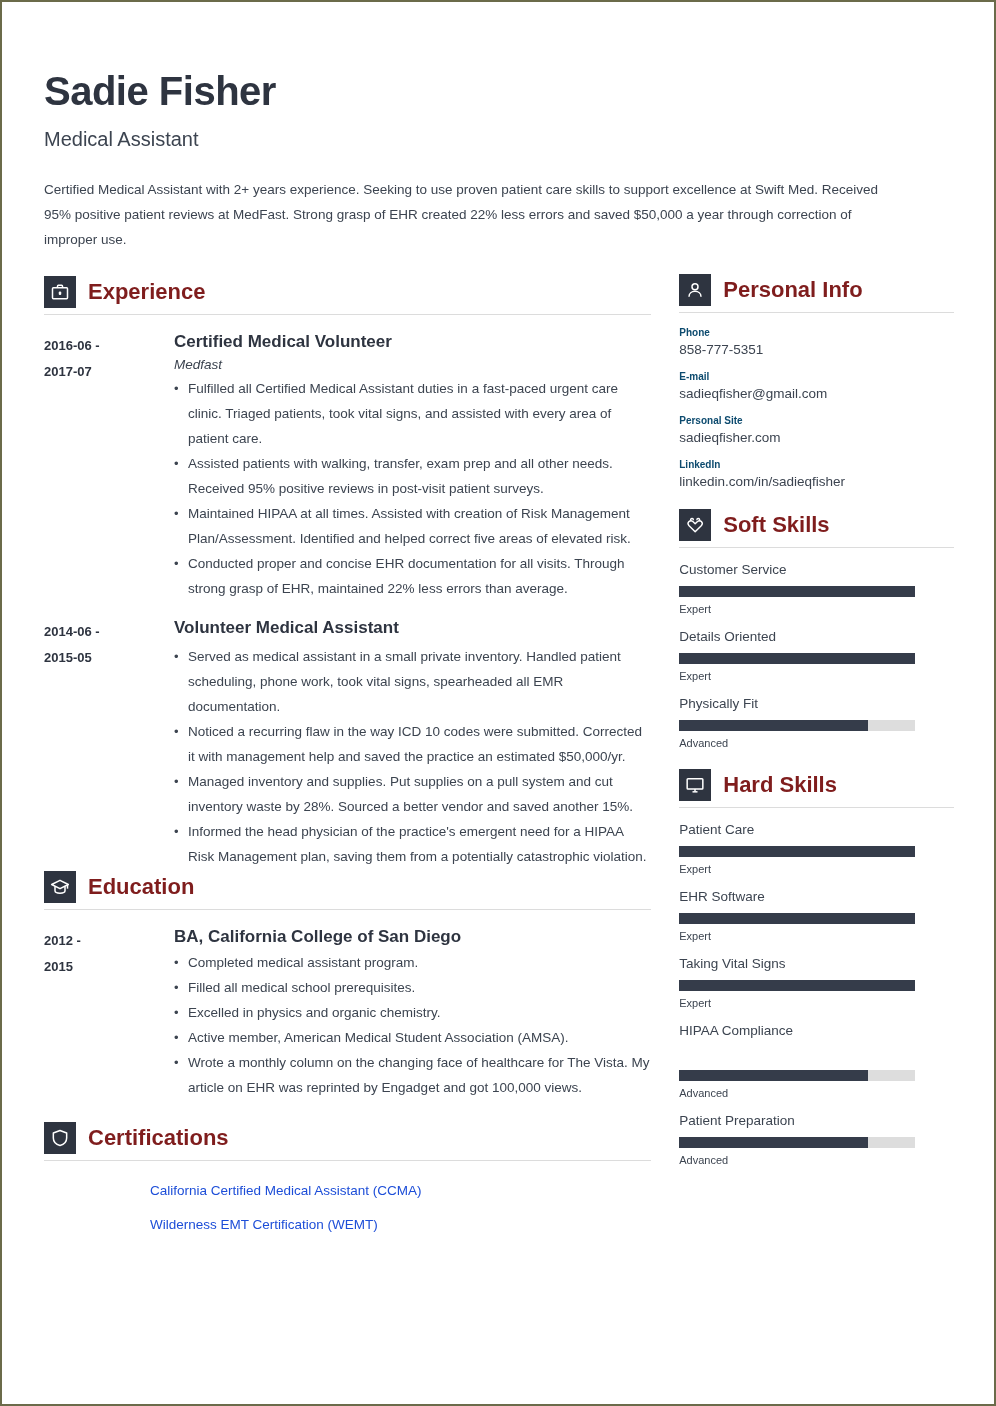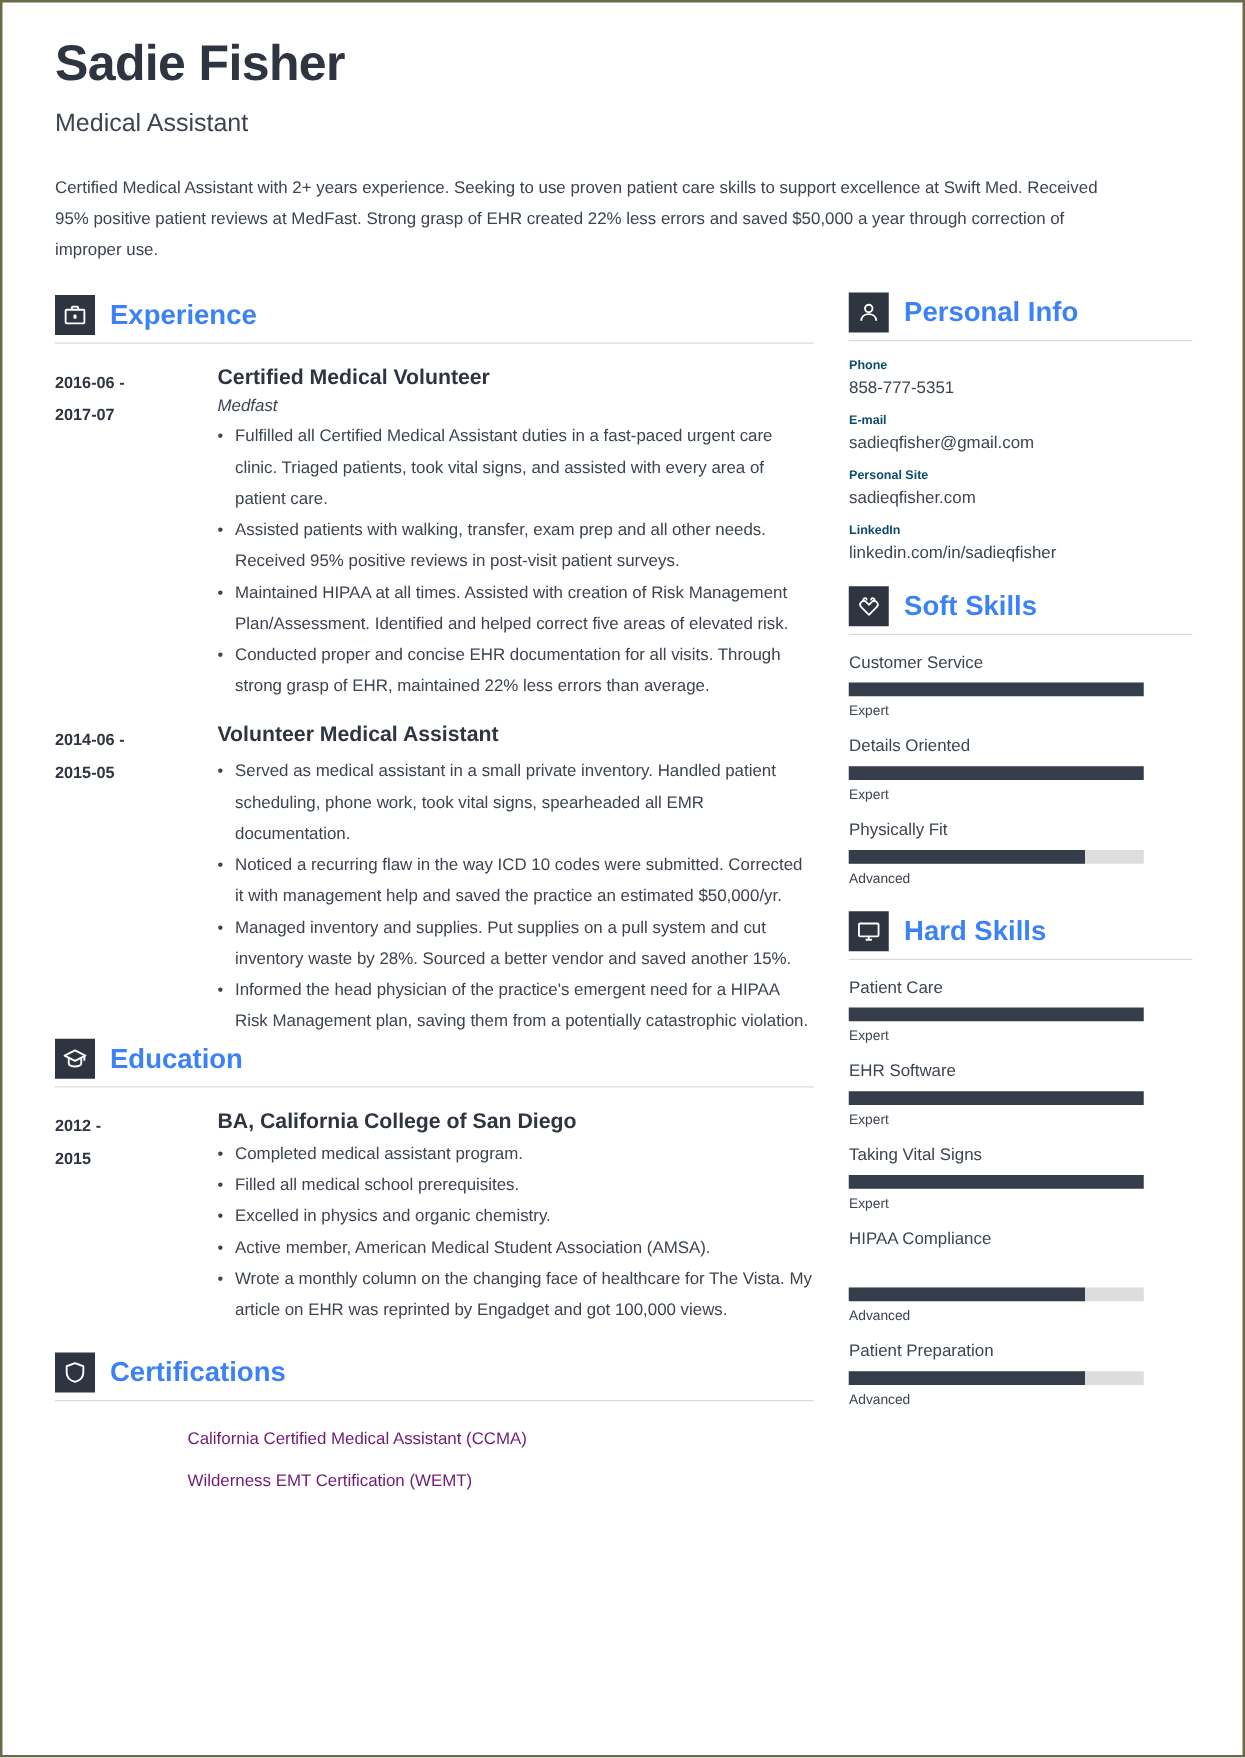--- a/index.html
+++ b/index.html
@@ -22,20 +22,21 @@
   }
 
   
   .name {
     font-size: 40px;
     font-weight: bold;
     color: #2e3440;
     letter-spacing: -0.5px;
     line-height: 1.15;
     margin-bottom: 14px;
+    margin-top: 40px;
   }
   .job-title {
     font-size: 20px;
     color: #3c4450;
     font-weight: normal;
     margin-bottom: 26px;
   }
   .summary {
     font-size: 13.5px;
     line-height: 25px;
@@ -59,21 +60,21 @@
   .sec-icon {
     width: 32px; height: 32px;
     background: #2e3440;
     display: flex; align-items: center; justify-content: center;
     flex: 0 0 32px;
   }
   .sec-icon svg { display: block; }
   .sec-title {
     font-size: 22px;
     font-weight: bold;
-    color: #3b82f6;
+    color: #7f1d1d;
   }
   .sec-rule {
     height: 1px;
     background: #dcdcdc;
     margin-top: 6px;
   }
   .col-left .sec-head { margin-top: 2px; }
   .sec-block { margin-bottom: 0; }
 
   
@@ -116,21 +117,21 @@
     left: 0; top: 0;
     color: #3c4450;
     font-size: 13px;
   }
   .edu-entry .entry-title { margin-bottom: 3px; }
 
   
   .certs { margin-top: 18px; padding-left: 106px; }
   .cert-item {
     font-size: 13.5px;
-    color: #701a75;
+    color: #1d4ed8;
     line-height: 24px;
     margin-bottom: 10px;
   }
 
   
   .side-block { margin-bottom: 0; }
   .info-item { margin-top: 14px; }
   .info-label {
     font-size: 10px;
     font-weight: bold;

